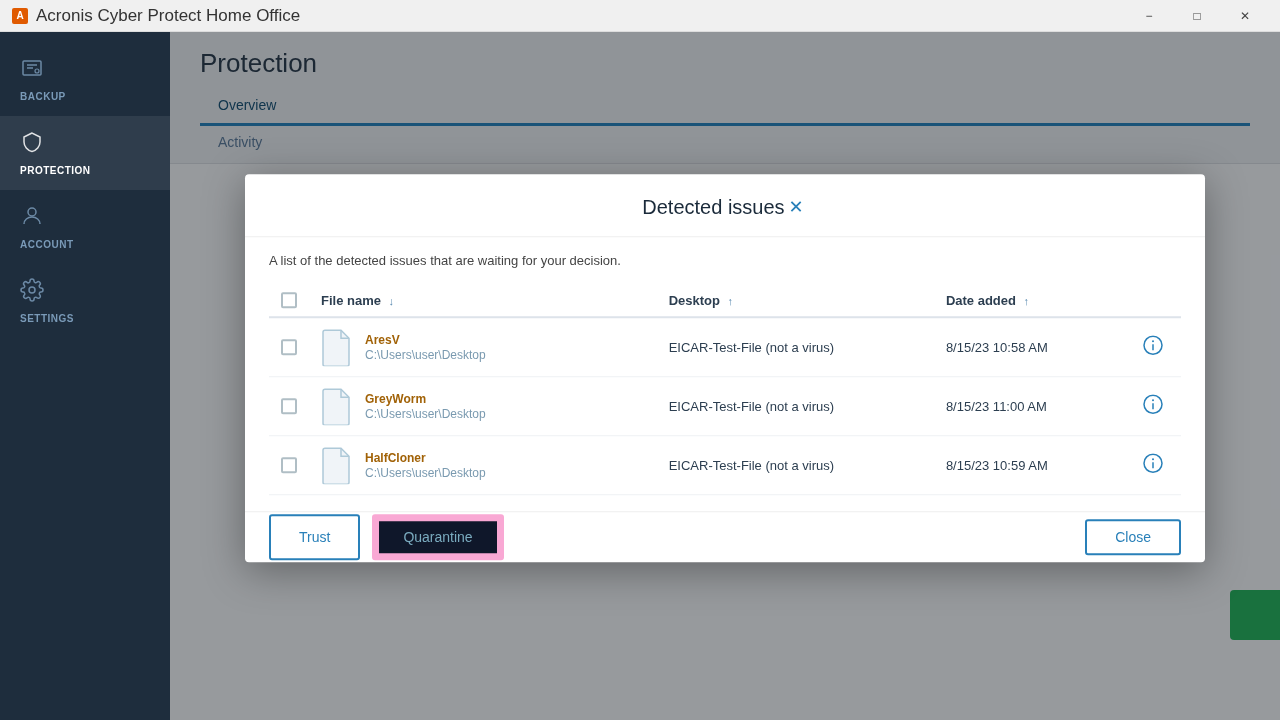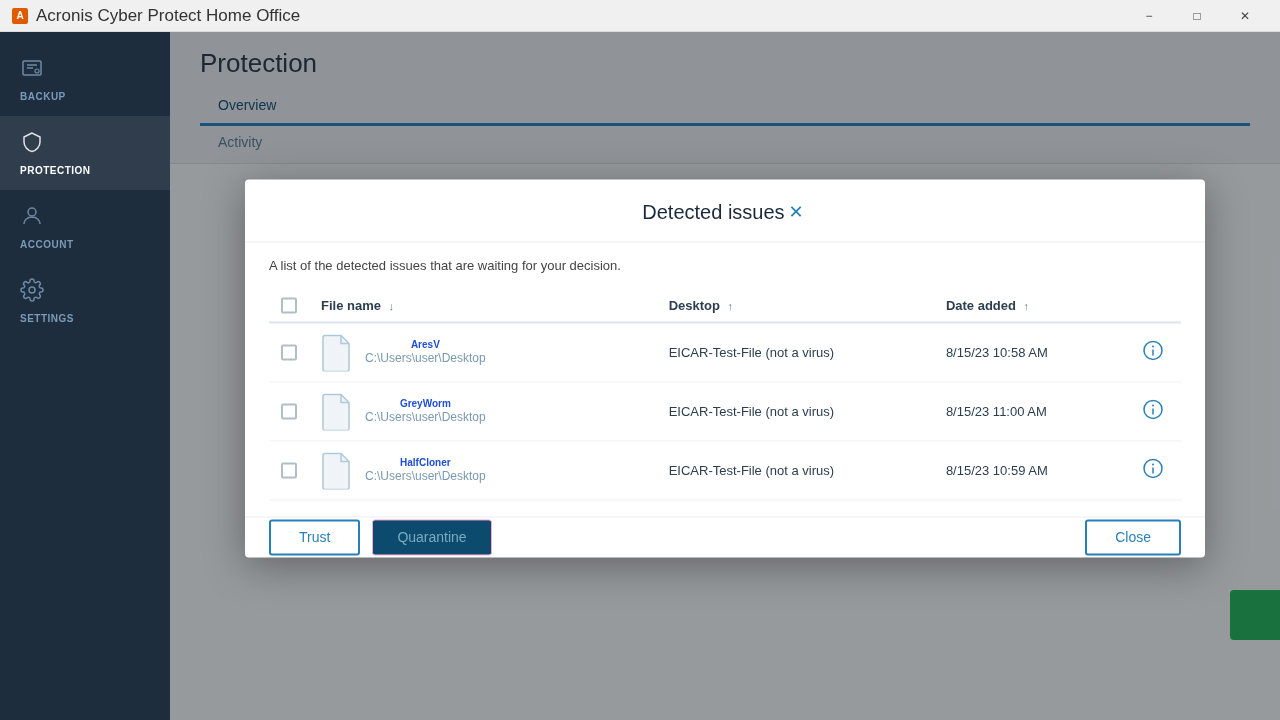--- a/index.html
+++ b/index.html
@@ -260,23 +260,22 @@
       height: 38px;
       flex-shrink: 0;
       position: relative;
     }
     .file-icon svg {
       width: 32px;
       height: 38px;
     }
     .file-info .file-name {
       font-weight: 600;
-      font-size: 10px;
-      color: #1d4ed8;
-      text-align: center;
+      font-size: 12px;
+      color: #a16207;
     }
     .file-info .file-path {
       font-size: 12px;
       color: #7a9ab0;
       margin-top: 1px;
     }
 
     .info-btn {
       background: none;
       border: none;
@@ -303,22 +302,22 @@
       border: 2px solid #2980b9;
       background: #fff;
       color: #2980b9;
       font-size: 14px;
       border-radius: 3px;
       cursor: pointer;
       font-weight: 500;
     }
     .btn-quarantine {
       padding: 8px 24px;
-      border: 1px solid #f9a8d4;
-      background: #0c4a6e;
+      border: 7px solid #f9a8d4;
+      background: #0f172a;
       color: #7aabbf;
       font-size: 14px;
       border-radius: 3px;
       cursor: default;
       font-weight: 500;
     }
     .btn-close {
       padding: 8px 28px;
       border: 2px solid #2980b9;
       background: #fff;

